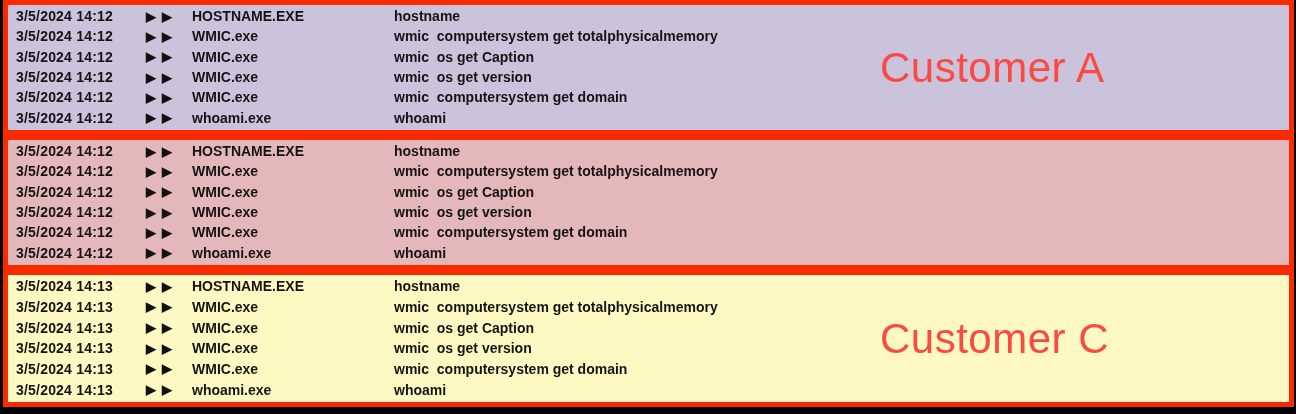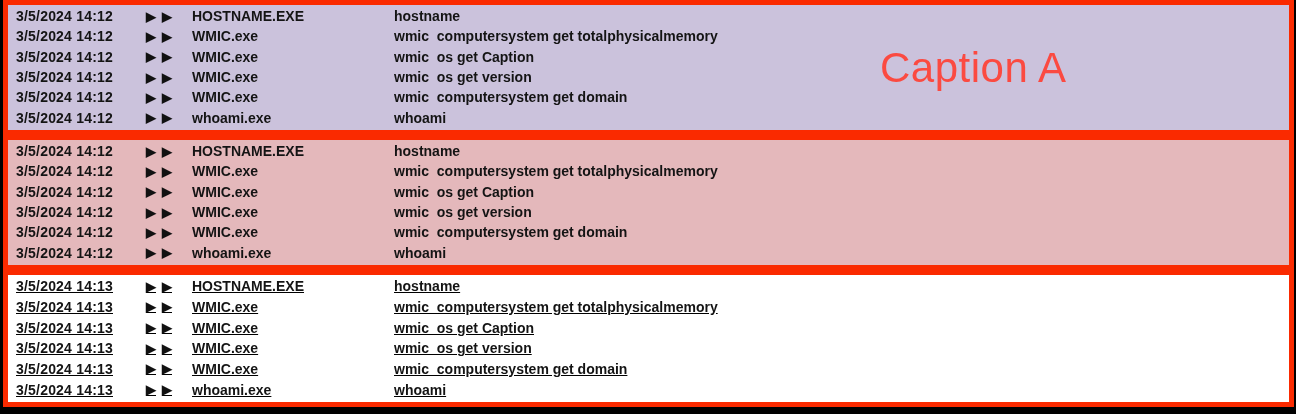--- a/index.html
+++ b/index.html
@@ -132,21 +132,21 @@
   <div class="row">
     <span class="cell ts">3/5/2024 14:12</span>
     <span class="cell arrows">
       <span class="tri">▶</span>
       <span class="tri">▶</span>
     </span>
     <span class="cell proc">whoami.exe</span>
     <span class="cell cmd">whoami</span>
   </div>
 </div>
-    <div class="customer-label">Caption A</div>
+    <div class="customer-label">Customer A</div>
   </section>
 
   <section class="customer-section" style="background: rgb(228, 184, 187);">
     <div class="rows">
   <div class="row">
     <span class="cell ts">3/5/2024 14:12</span>
     <span class="cell arrows">
       <span class="tri">▶</span>
       <span class="tri">▶</span>
     </span>
@@ -199,21 +199,21 @@
     <span class="cell arrows">
       <span class="tri">▶</span>
       <span class="tri">▶</span>
     </span>
     <span class="cell proc">whoami.exe</span>
     <span class="cell cmd">whoami</span>
   </div>
 </div>
   </section>
 
-  <section class="customer-section" style="background: #ffffff; text-decoration: underline;">
+  <section class="customer-section" style="background: #fef9c3;">
     <div class="rows">
   <div class="row">
     <span class="cell ts">3/5/2024 14:13</span>
     <span class="cell arrows">
       <span class="tri">▶</span>
       <span class="tri">▶</span>
     </span>
     <span class="cell proc">HOSTNAME.EXE</span>
     <span class="cell cmd">hostname</span>
   </div>
@@ -261,14 +261,15 @@
   <div class="row">
     <span class="cell ts">3/5/2024 14:13</span>
     <span class="cell arrows">
       <span class="tri">▶</span>
       <span class="tri">▶</span>
     </span>
     <span class="cell proc">whoami.exe</span>
     <span class="cell cmd">whoami</span>
   </div>
 </div>
+    <div class="customer-label">Customer C</div>
   </section>
 </div>
 
 </body></html>

